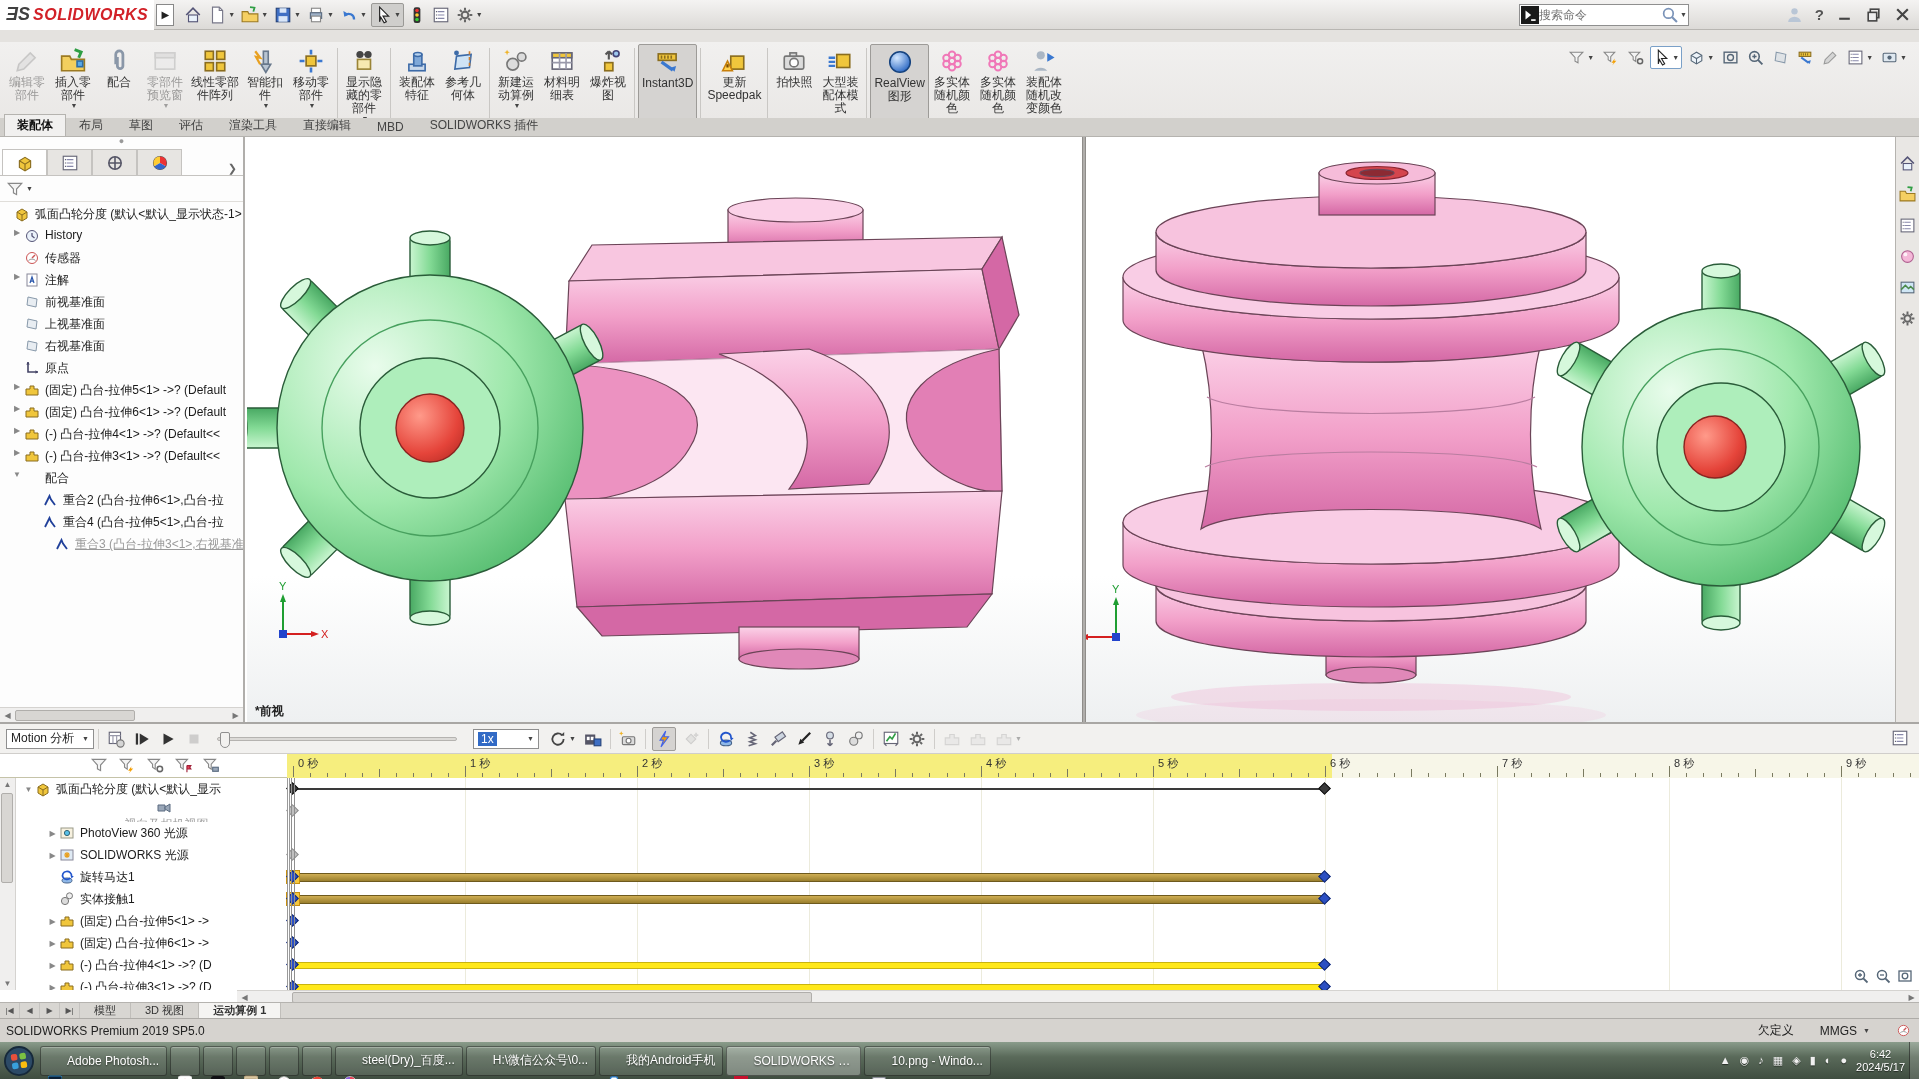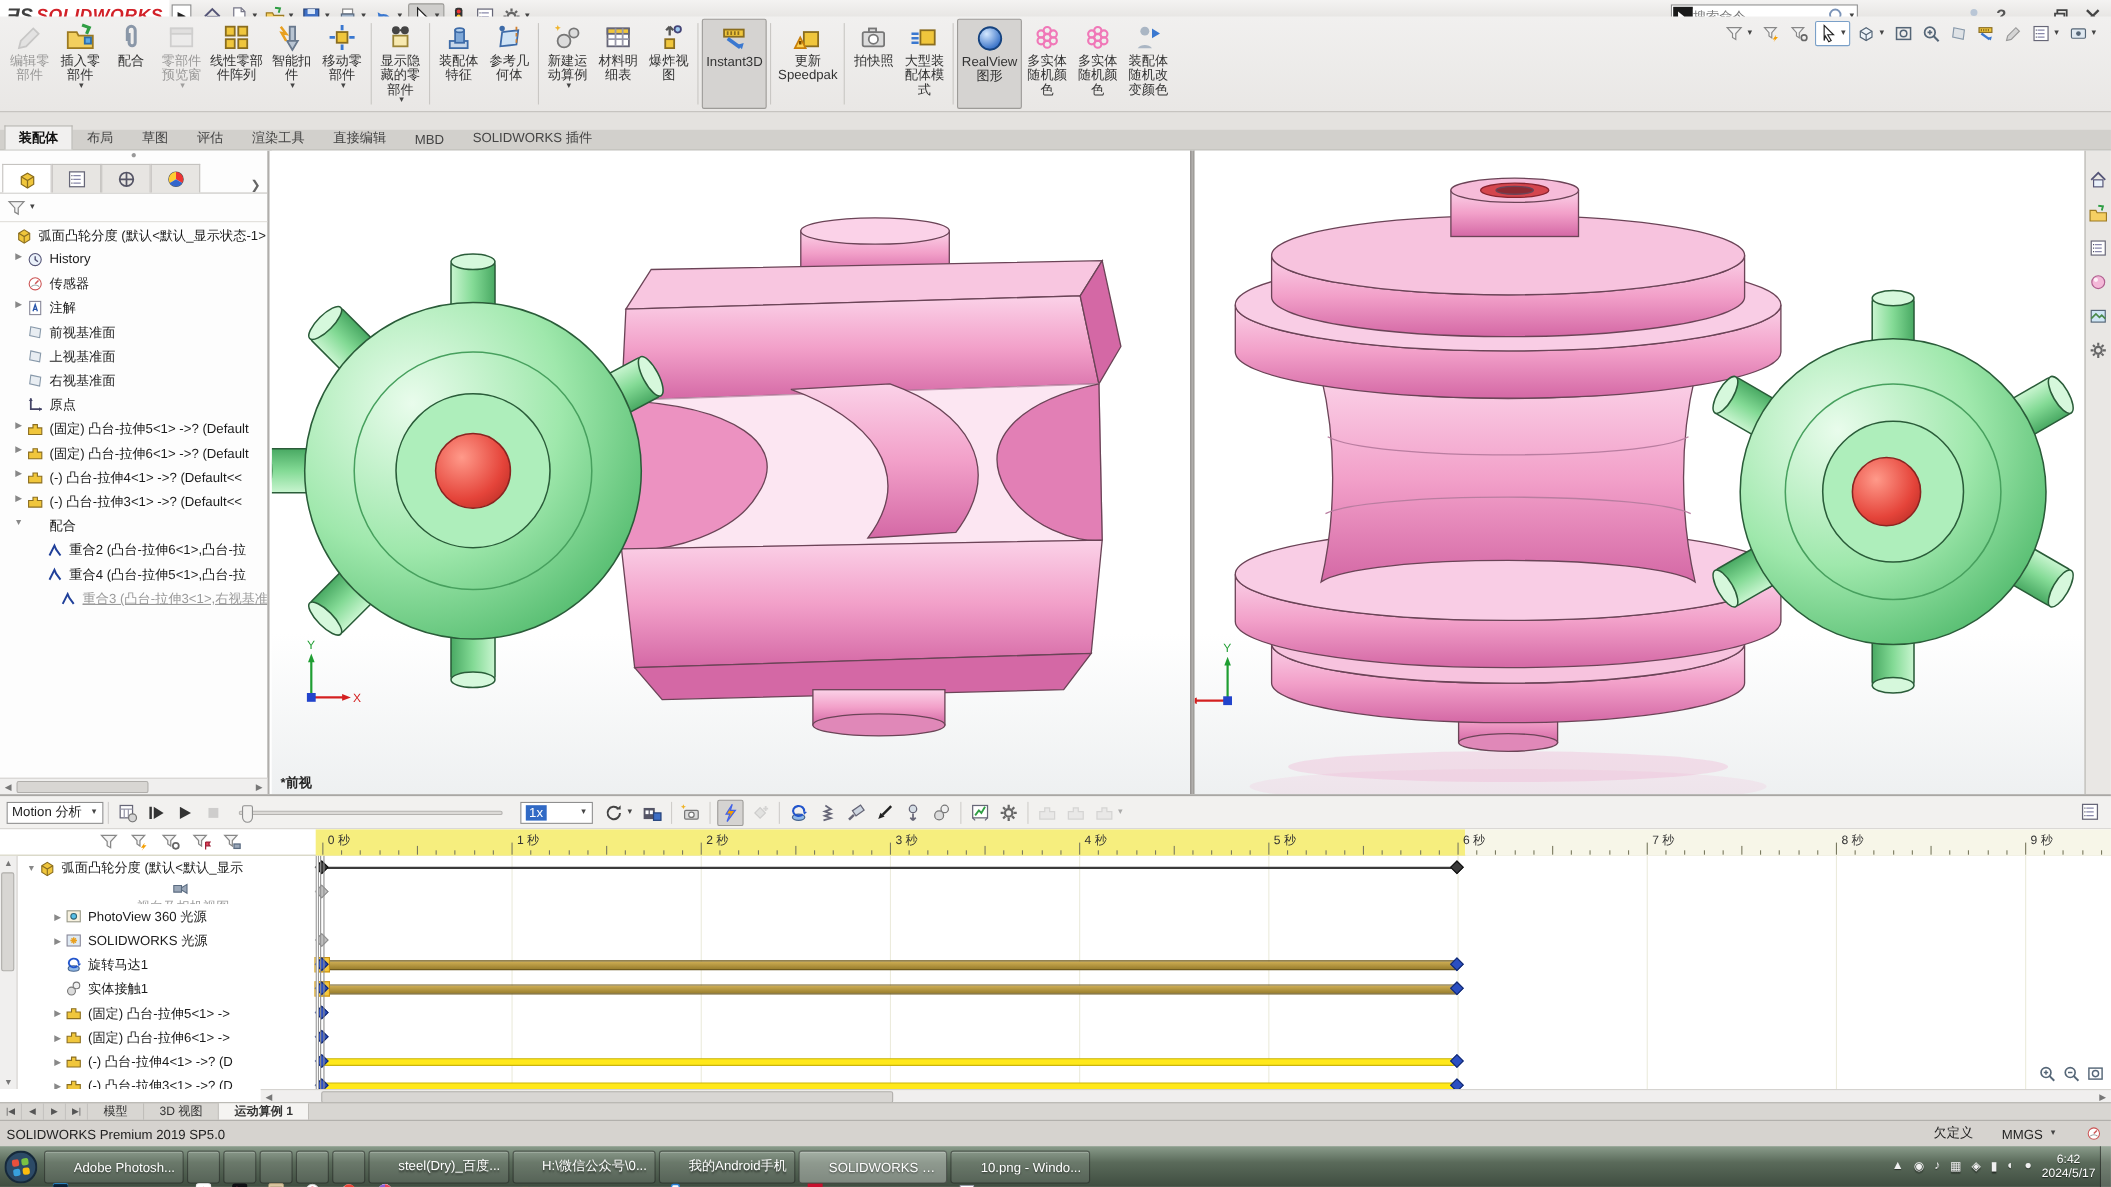--- a/index.html
+++ b/index.html
@@ -28,21 +28,21 @@
   #search-wrap { position:absolute; right:230px; display:flex; align-items:center;
     border:1px solid #8f8f8f; background:#fff; width:170px; height:22px; padding:1px; }
   #search-wrap .swico { width:18px; height:18px; }
   #search-input { border:0; outline:0; flex:1; font-size:12px; color:#888; min-width:10px; font-family:inherit; }
   #search-mag { width:17px; height:17px; }
   #tb-right { position:absolute; right:8px; display:flex; align-items:center; gap:12px; }
   #tb-right .ic { width:17px; height:17px; }
   #help-q { font-size:15px; color:#555; font-weight:bold; }
 
   
-  #ribbon { position:absolute; top:15px; left:0; width:1919px; height:87px;
+  #ribbon { position:absolute; top:42px; left:0; width:1919px; height:87px;
     background:linear-gradient(#f1f0ef,#e9e7e5); border-bottom:1px solid #c2c0bd; }
   #ribbon-inner { display:flex; align-items:stretch; height:84px; padding:2px 2px 0 4px; }
   .rbtn { display:flex; flex-direction:column; align-items:center; justify-content:flex-start;
     min-width:46px; padding:4px 3px 1px; border-radius:2px; text-align:center; }
   .rbtn .ic { width:26px; height:26px; margin-bottom:2px; flex:none; }
   .rbtn .rlab { white-space:pre-line; line-height:13px; font-size:12px; color:#333; }
   .rbtn.pressed { background:#d5d3d1; border:1px solid #9d9b98; }
   .rbtn.disabled { opacity:.45; }
   .rsep { width:1px; background:#c9c7c4; margin:4px 3px; }
   #ribbon-topright { position:absolute; top:4px; right:10px; display:flex; gap:4px; align-items:center; }

